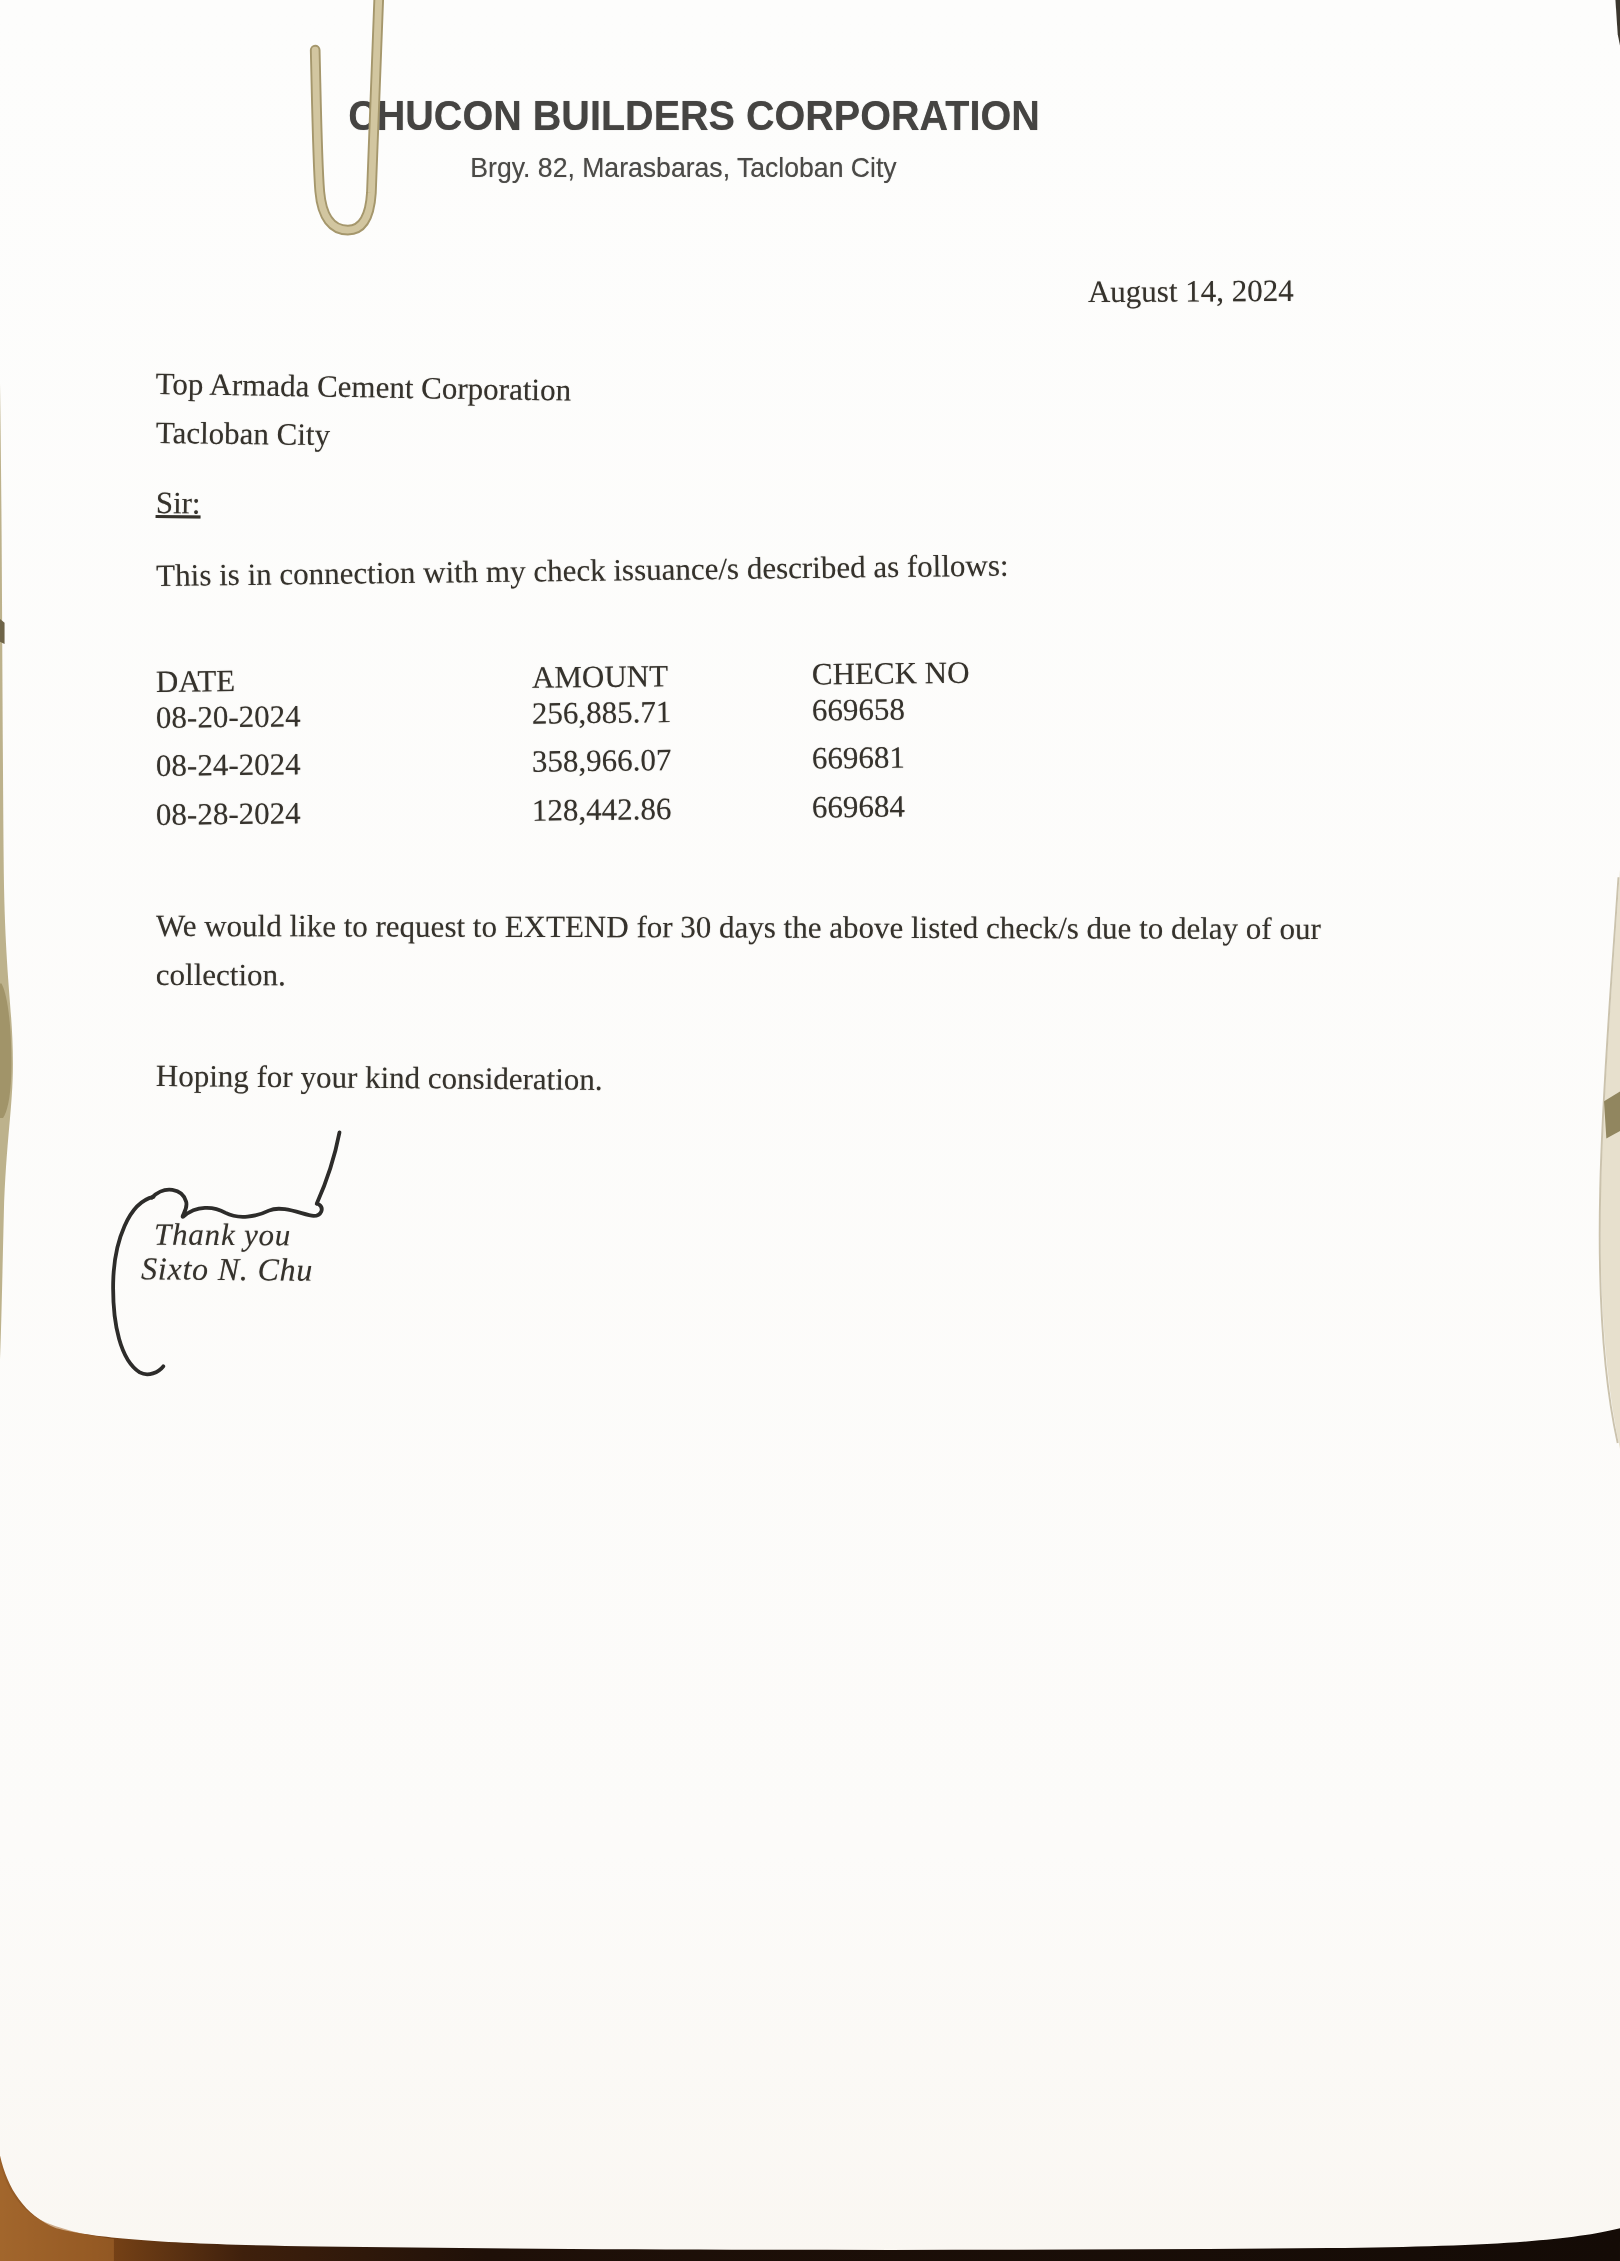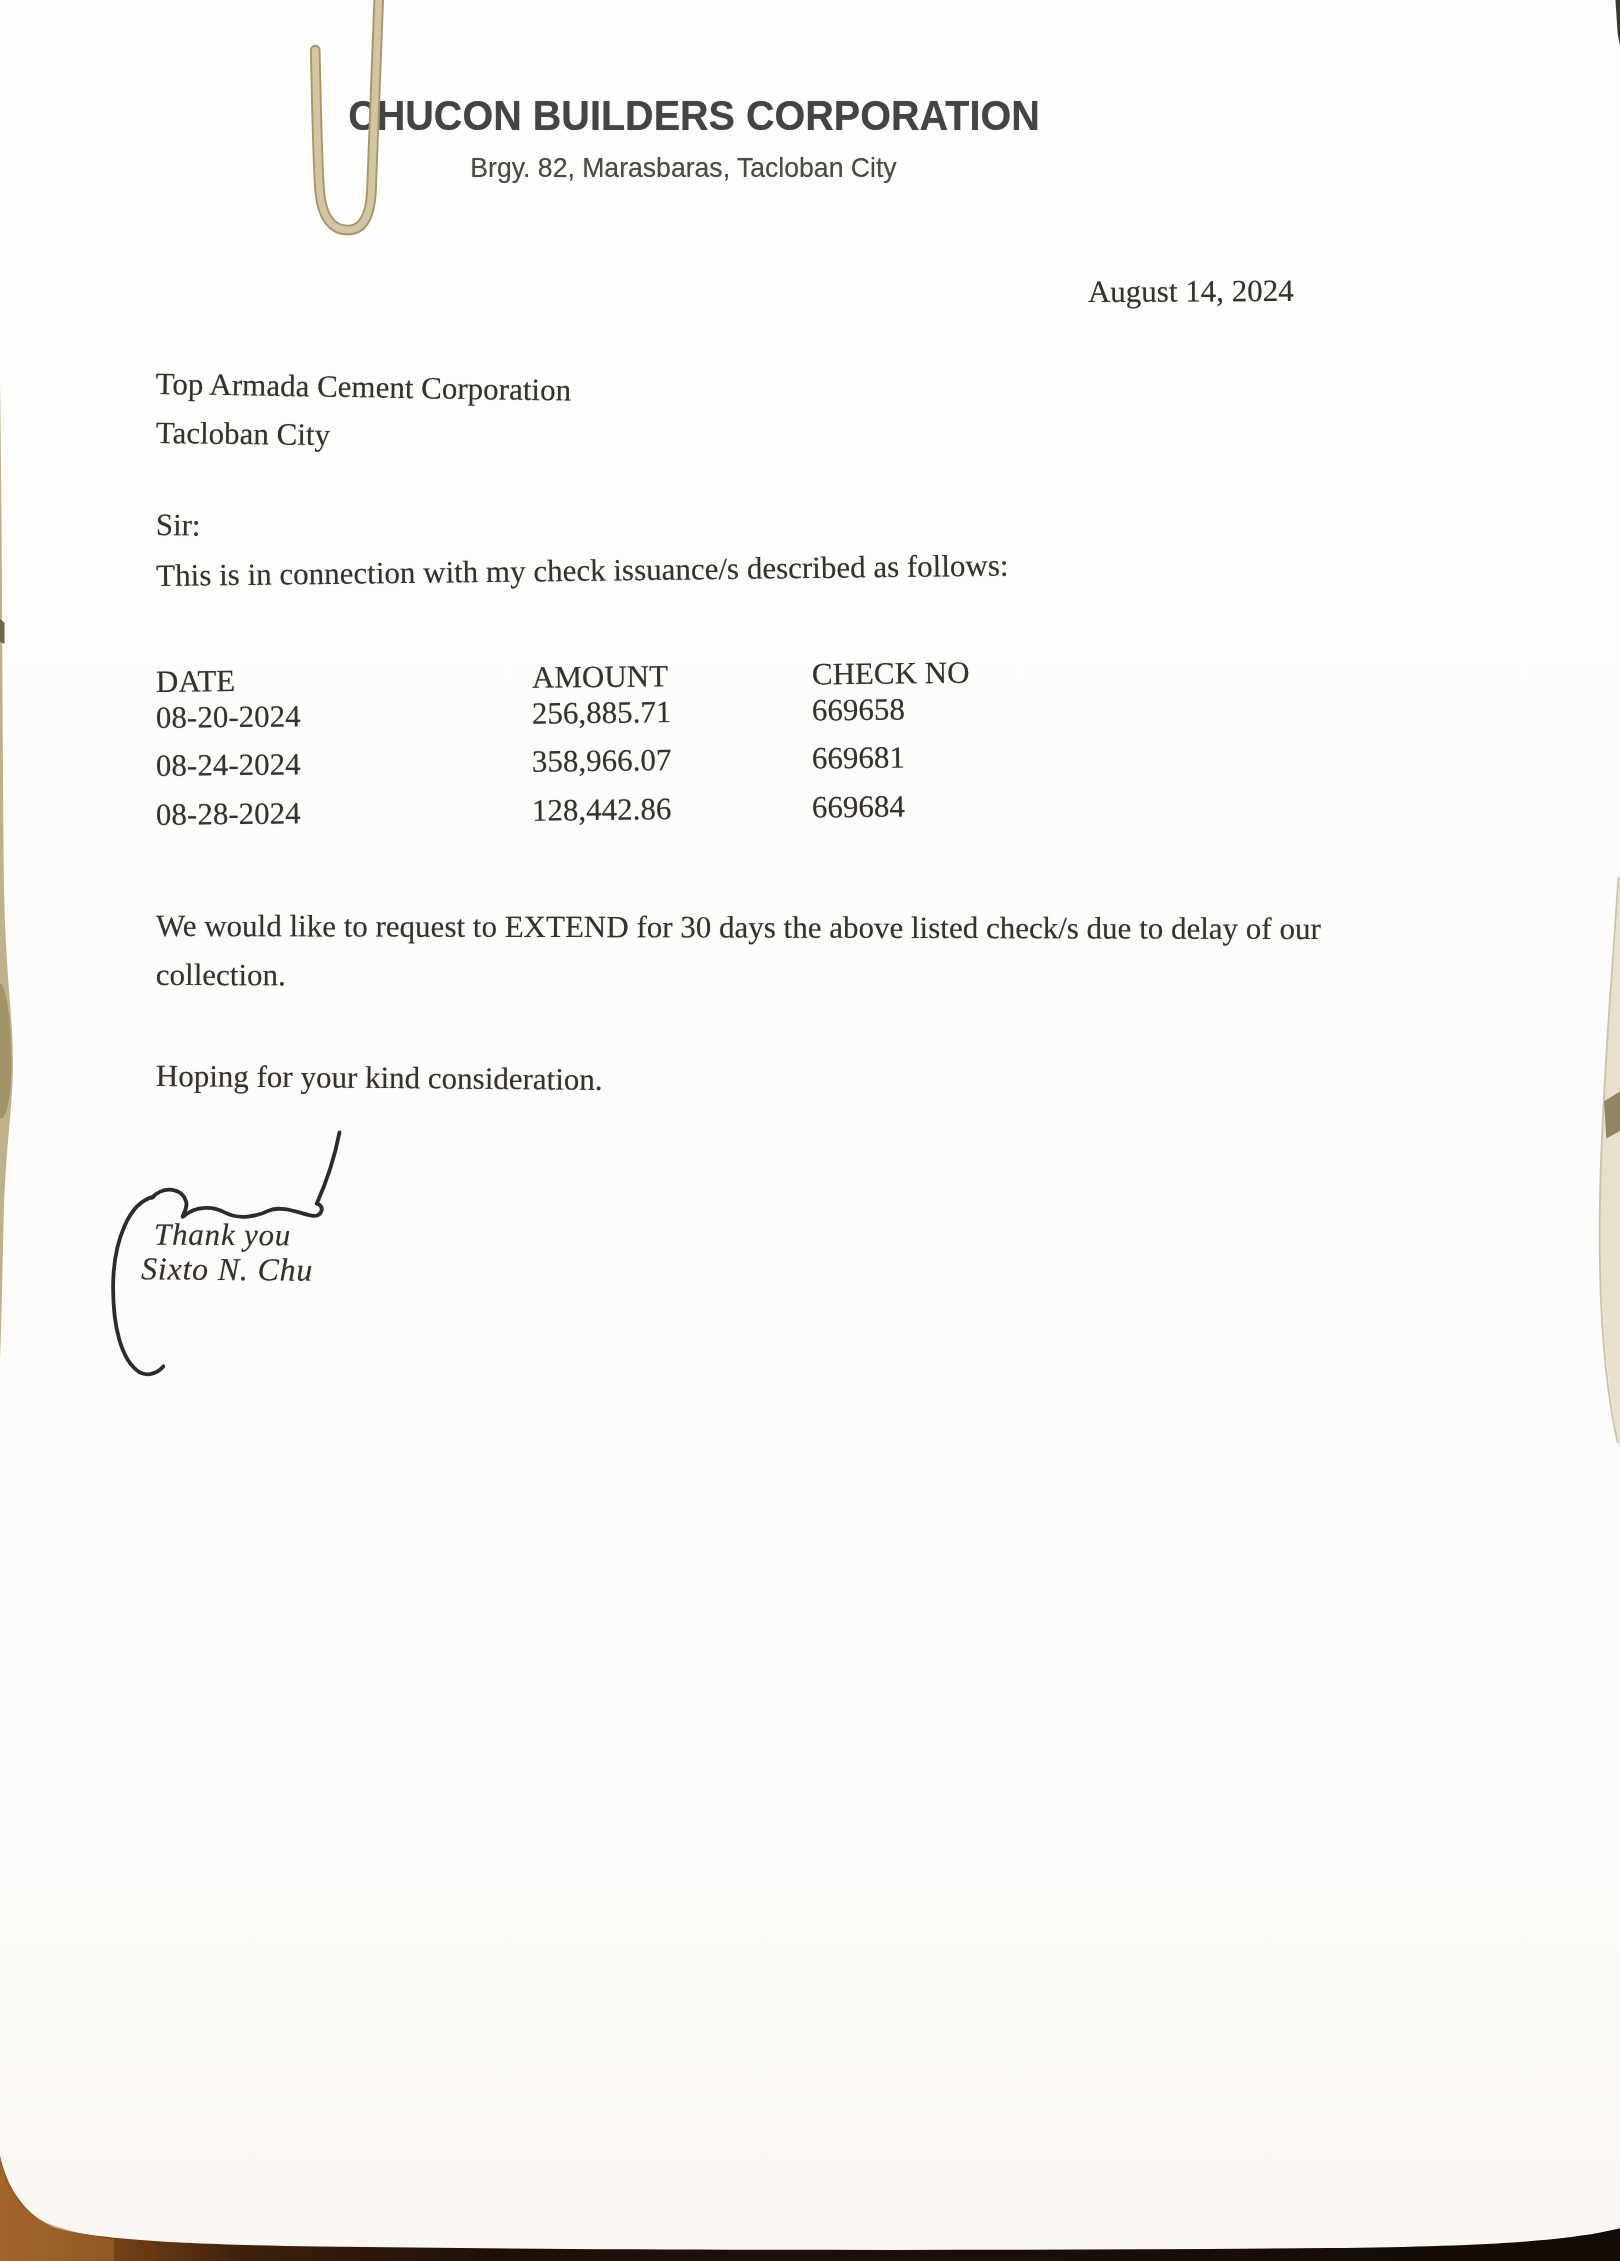--- a/index.html
+++ b/index.html
@@ -28,21 +28,21 @@
   .lh-addr{
     left:319px;top:152px;width:729px;text-align:center;
     font-size:28px;font-weight:500;color:#4b4a47;
     transform:scaleX(.95);
     text-shadow:0 0 0.8px rgba(75,74,71,.55);
     white-space:nowrap;
   }
   .date-line{left:1088px;top:273px;transform:rotate(-0.3deg);transform-origin:left bottom;}
   .rcpt1{left:156px;top:365px;transform:rotate(0.9deg);transform-origin:left top;}
   .rcpt2{left:156px;top:414px;transform:rotate(0.7deg);transform-origin:left top;}
-  .salute{left:156px;top:506px;transform:rotate(0.6deg);transform-origin:left top;}
+  .salute{left:156px;top:484px;transform:rotate(0.6deg);transform-origin:left top;text-decoration:underline;}
   .intro{left:156px;top:557px;transform:rotate(-0.7deg);transform-origin:left top;}
   .t-head{top:663px;}
   .t-r0{top:699px;}
   .t-r1{top:747px;}
   .t-r2{top:796px;}
   .t-row{
     position:absolute;left:156px;width:1063px;height:43px;
     transform:rotate(-0.65deg);transform-origin:left center;
   }
   .t-row .cell{position:absolute;top:0;}

